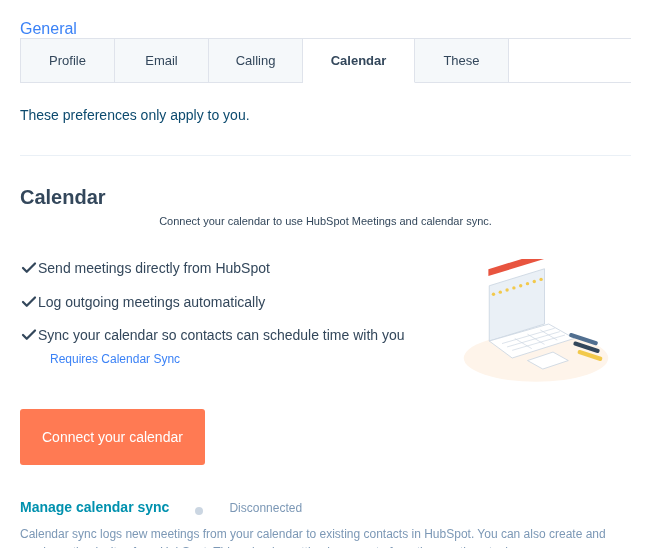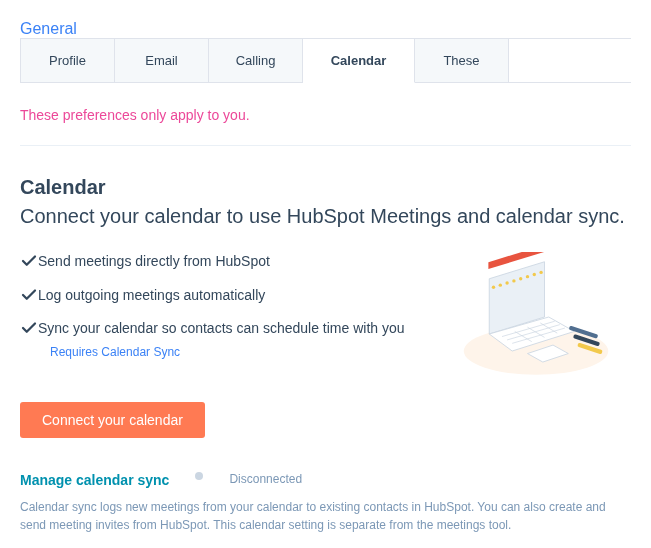--- a/index.html
+++ b/index.html
@@ -5,33 +5,33 @@
     * { box-sizing: border-box; margin: 0; padding: 0; }
     body { font-family: -apple-system, BlinkMacSystemFont, "Segoe UI", Helvetica, Arial, sans-serif; color: #33475b; background: #fff; width: 651px; }
     .page { padding: 20px 20px 30px 20px; }
     .page-title { font-size: 16px; font-weight: 500; color: #3b82f6; }
     .tabs { display: flex; border-top: 1px solid #dfe3eb; border-left: 1px solid #dfe3eb; }
     .tab { flex: 0 0 auto; text-align: center; padding: 14px 0; width: 94px; font-size: 13px; color: #33475b; background: #f5f8fa; border-right: 1px solid #dfe3eb; border-bottom: 1px solid #dfe3eb; cursor: pointer; user-select: none; }
     .tab.wide { width: 112px; }
     .tab.active { background: #fff; border-bottom: 1px solid #fff; font-weight: 600; }
     .tab-filler { flex: 1; border-bottom: 1px solid #dfe3eb; }
     .tab:last-of-type { }
-    .note { font-size: 14px; color: #ec4899; padding: 24px 0 22px 0; border-bottom: 1px solid #eaf0f6; }
+    .note { font-size: 14px; color: #0c4a6e; padding: 24px 0 32px 0; border-bottom: 1px solid #eaf0f6; }
     .section { padding-top: 30px; }
     .section-title { font-size: 20px; font-weight: 600; color: #33475b; margin-bottom: 6px; }
-    .section-sub { font-size: 20px; color: #33475b; margin-bottom: 24px; }
+    .section-sub { font-size: 11px; color: #33475b; margin-bottom: 32px; text-align: center; }
     .row { display: flex; }
     .bullets { flex: 1; padding-right: 10px; }
     .bullet { display: flex; align-items: flex-start; margin-bottom: 14px; font-size: 14px; }
     .bullet .text { flex: 1; line-height: 1.4; }
     .sub-bullet { font-size: 12px; color: #3b82f6; margin-left: 30px; margin-top: -8px; margin-bottom: 14px; }
     .check { width: 18px; height: 18px; flex-shrink: 0; }
     .illus { width: 180px; }
-    .btn-primary { display: inline-block; background: #ff7a53; color: #fff; font-size: 14px; font-weight: 400; padding: 10px 22px; border: none; border-radius: 3px; cursor: pointer; margin-top: 16px; }
-    .manage-row { display: flex; align-items: flex-start; gap: 26px; margin-top: 34px; }
+    .btn-primary { display: inline-block; background: #ff7a53; color: #fff; font-size: 14px; font-weight: 400; padding: 20px 22px; border: none; border-radius: 3px; cursor: pointer; margin-top: 16px; }
+    .manage-row { display: flex; align-items: flex-end; gap: 26px; margin-top: 34px; }
     .manage-link { font-size: 14px; font-weight: 600; color: #0091ae; cursor: pointer; }
     .status-dot { width: 8px; height: 8px; border-radius: 50%; background: #cbd6e2; display: inline-block; }
     .status-text { font-size: 12px; color: #7c98b6; }
     .manage-desc { font-size: 12px; color: #7c98b6; line-height: 1.5; margin-top: 10px; }
   </style>
 </head>
 <body>
 
 <div class="page">
   <h1 class="page-title">General</h1>

